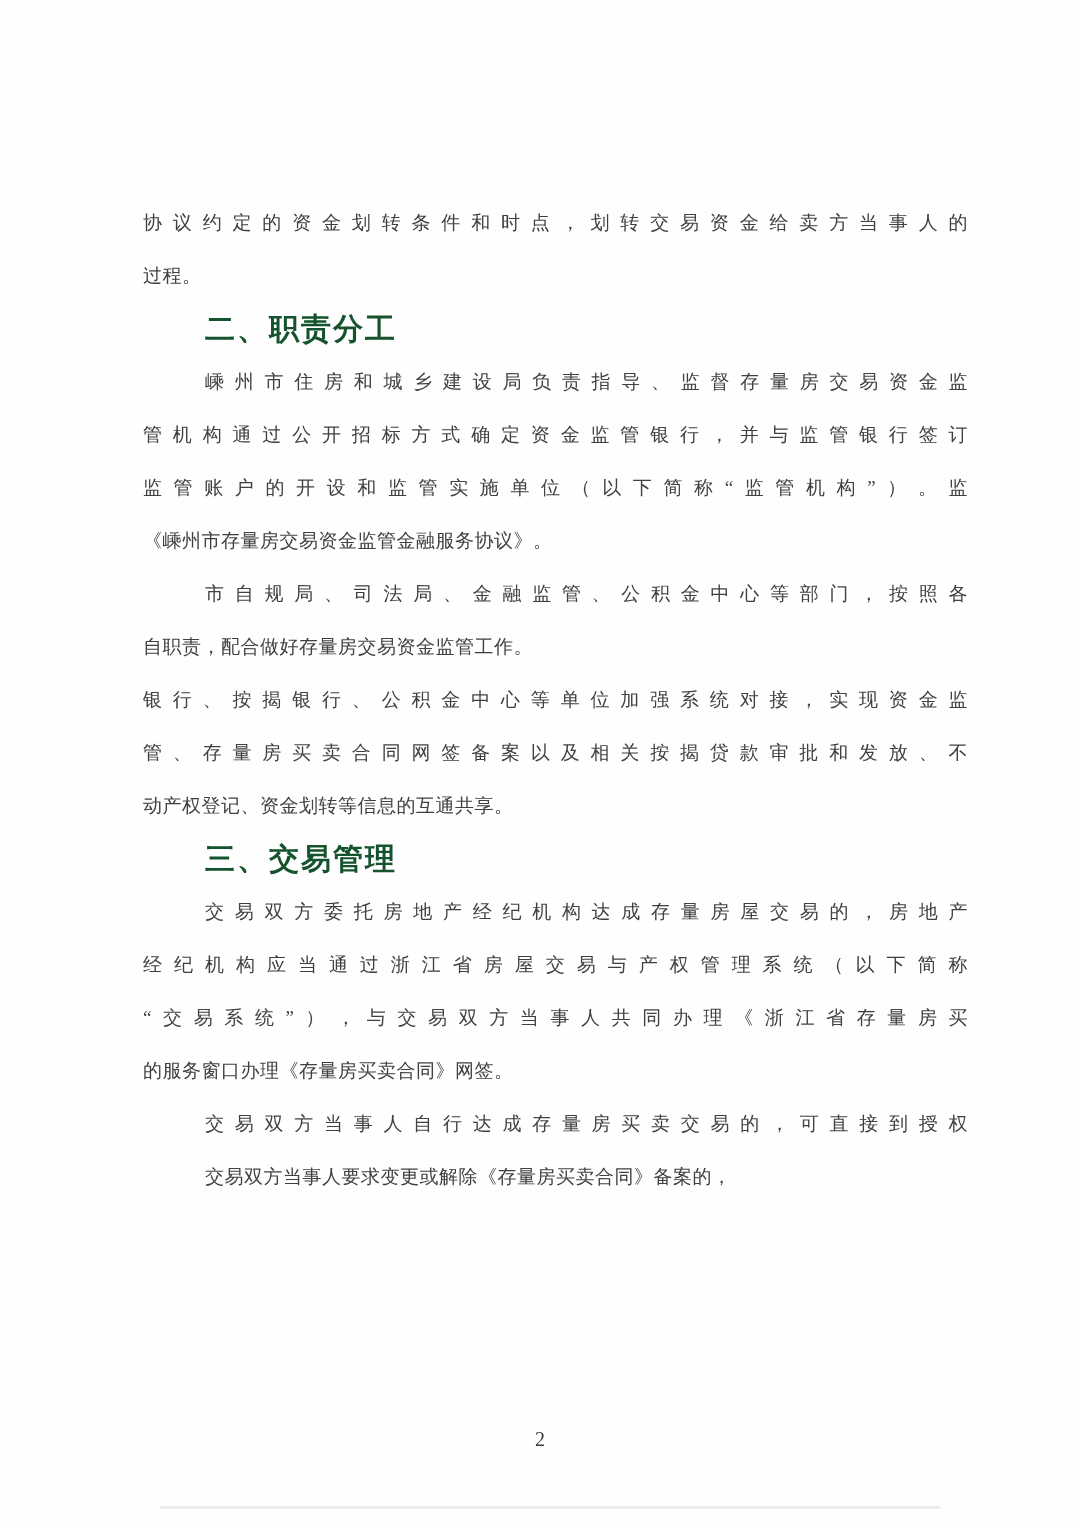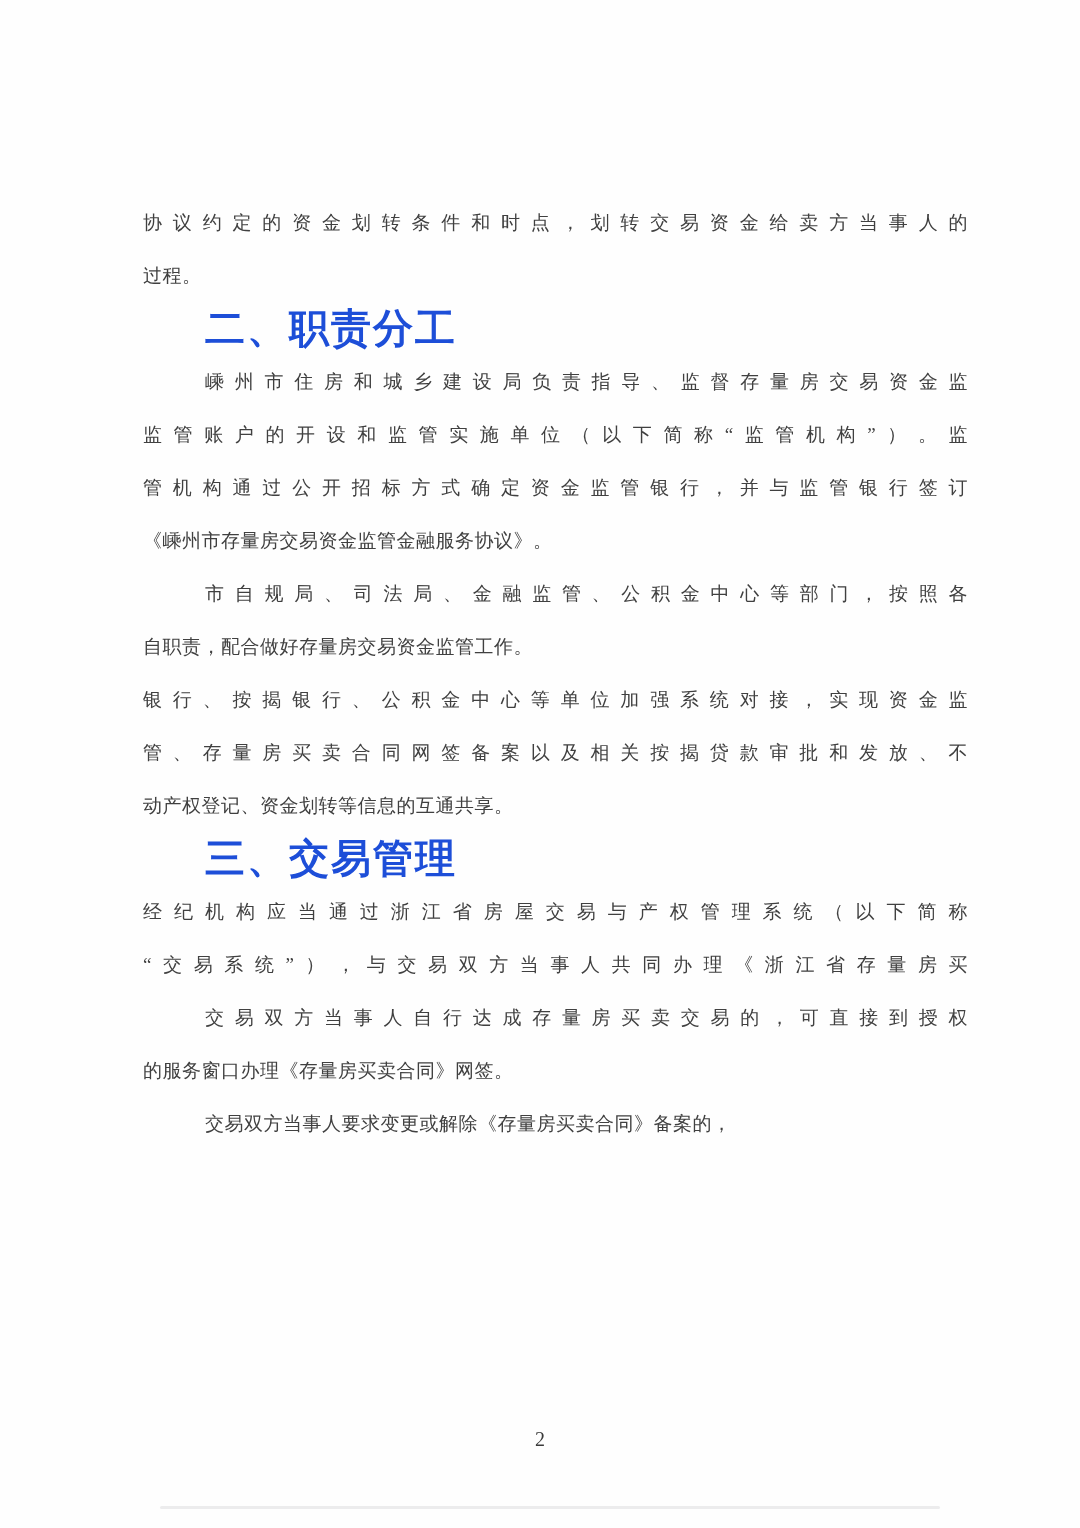--- a/index.html
+++ b/index.html
@@ -35,22 +35,22 @@
     text-justify: inter-character;
   }
   .indent {
     padding-left: 62px;
   }
   .just.indent {
     
   }
   .heading {
     font-weight: bold;
-    color: #1d4ed8;
-    font-size: 40px;
+    color: #14532d;
+    font-size: 30px;
     letter-spacing: 2px;
   }
   .page-number {
     position: absolute;
     top: 1428px;
     left: 0;
     width: 100%;
     text-align: center;
     font-size: 20px;
     color: #3a3a3a;
@@ -68,33 +68,34 @@
 </head>
 <body>
 
 <div class="page">
 
   <div class="textblock">
     <div class="line just">协议约定的资金划转条件和时点，划转交易资金给卖方当事人的</div>
     <div class="line">过程。</div>
     <div class="line heading indent">二、职责分工</div>
     <div class="line just indent">嵊州市住房和城乡建设局负责指导、监督存量房交易资金监</div>
+    <div class="line just">管机构通过公开招标方式确定资金监管银行，并与监管银行签订</div>
     <div class="line just">监管账户的开设和监管实施单位（以下简称“监管机构”）。监</div>
-    <div class="line just">管机构通过公开招标方式确定资金监管银行，并与监管银行签订</div>
     <div class="line">《嵊州市存量房交易资金监管金融服务协议》。</div>
     <div class="line just indent">市自规局、司法局、金融监管、公积金中心等部门，按照各</div>
     <div class="line">自职责，配合做好存量房交易资金监管工作。</div>
     <div class="line just">银行、按揭银行、公积金中心等单位加强系统对接，实现资金监</div>
     <div class="line just">管、存量房买卖合同网签备案以及相关按揭贷款审批和发放、不</div>
     <div class="line">动产权登记、资金划转等信息的互通共享。</div>
     <div class="line heading indent">三、交易管理</div>
+    <div class="line just indent">交易双方委托房地产经纪机构达成存量房屋交易的，房地产</div>
     <div class="line just">经纪机构应当通过浙江省房屋交易与产权管理系统（以下简称</div>
     <div class="line just">“交易系统”），与交易双方当事人共同办理《浙江省存量房买</div>
+    <div class="line">的服务窗口办理《存量房买卖合同》网签。</div>
     <div class="line just indent">交易双方当事人自行达成存量房买卖交易的，可直接到授权</div>
-    <div class="line">的服务窗口办理《存量房买卖合同》网签。</div>
     <div class="line indent">交易双方当事人要求变更或解除《存量房买卖合同》备案的，</div>
   </div>
 
   <div class="page-number">2</div>
 
   <div class="scan-artifact"></div>
 
 </div>
 
 </body></html>

